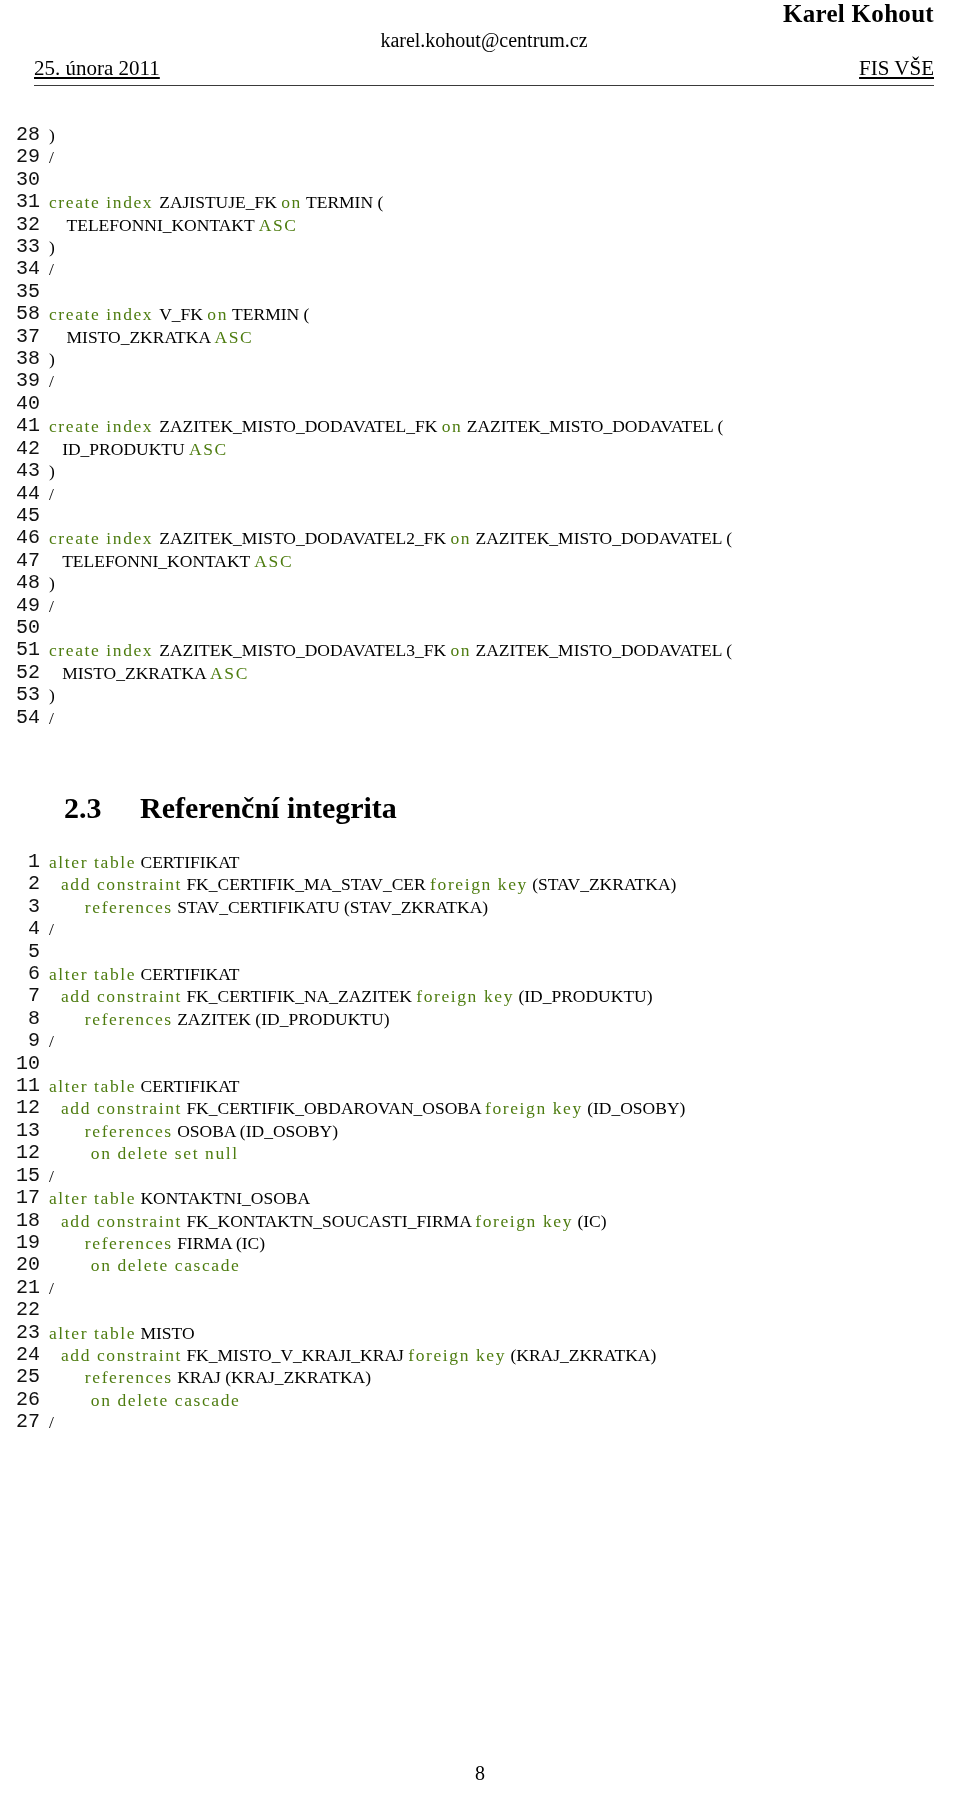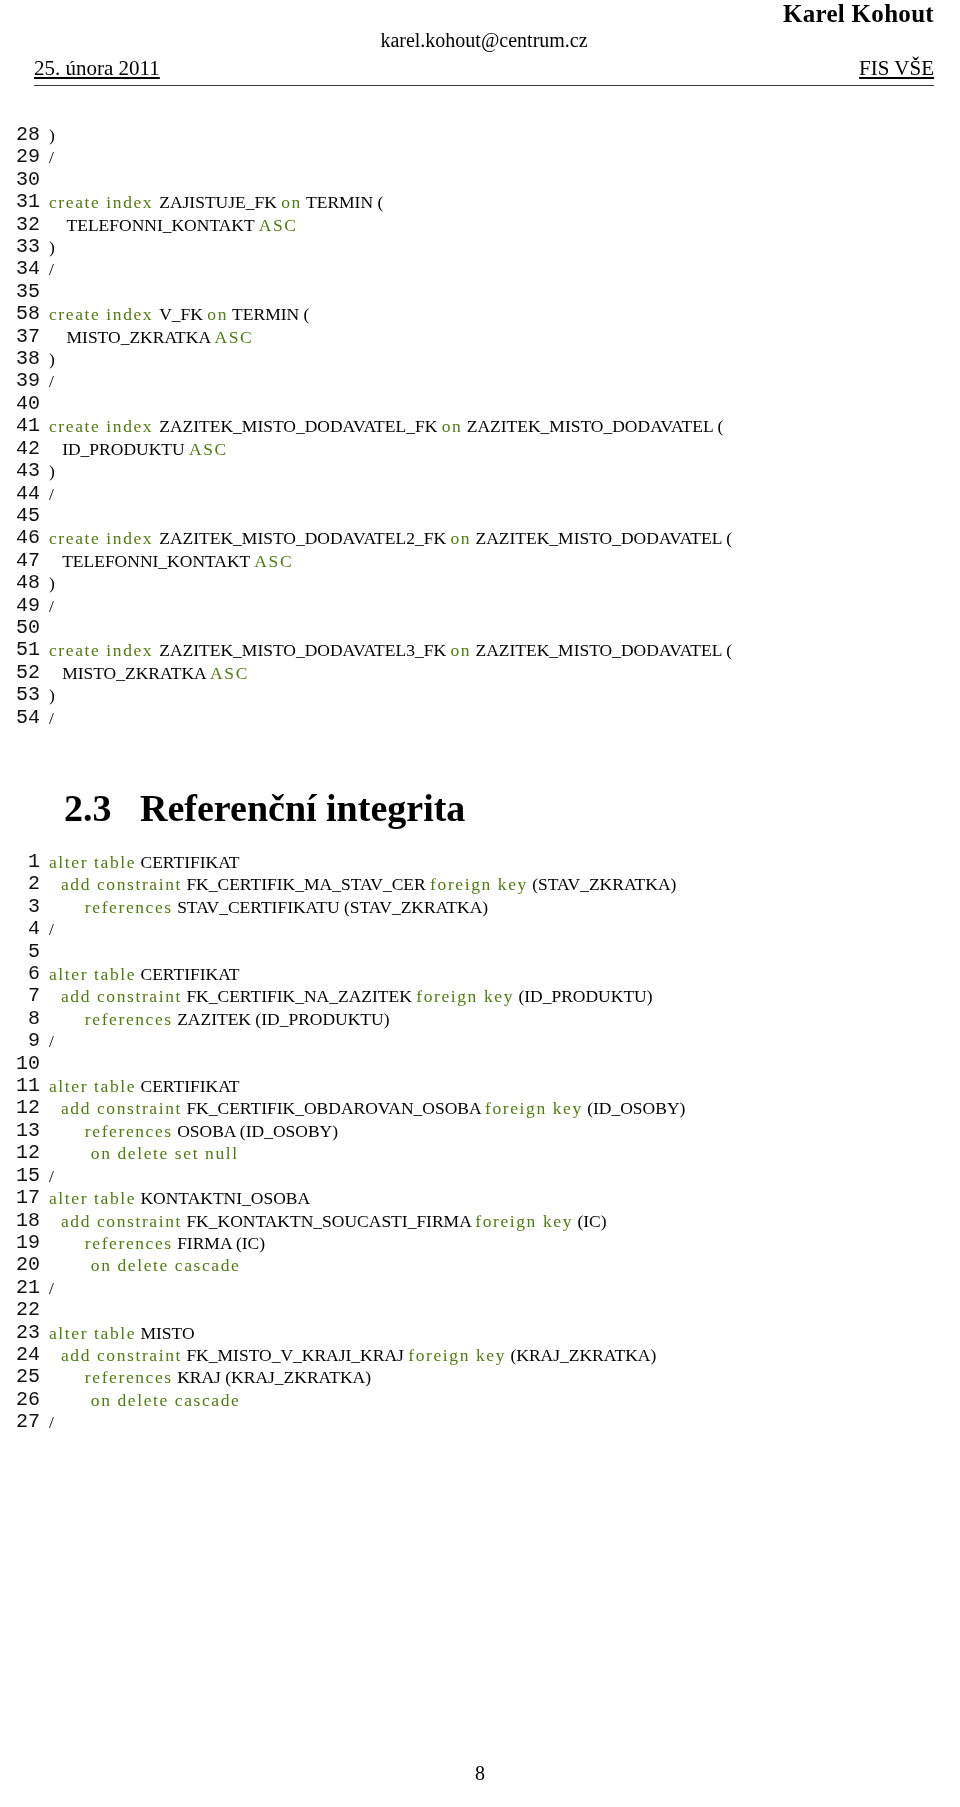--- a/index.html
+++ b/index.html
@@ -93,21 +93,21 @@
   .punc {
     color: #000000;
   }
 
   
   .section-heading {
     position: absolute;
     left: 64px;
     width: 860px;
     font-weight: bold;
-    font-size: 38px;
+    font-size: 30px;
     line-height: 36px;
     display: flex;
   }
   .sec-num {
     flex: 0 0 auto;
     width: 76px;
   }
   .sec-title {
     flex: 1 1 auto;
   }

